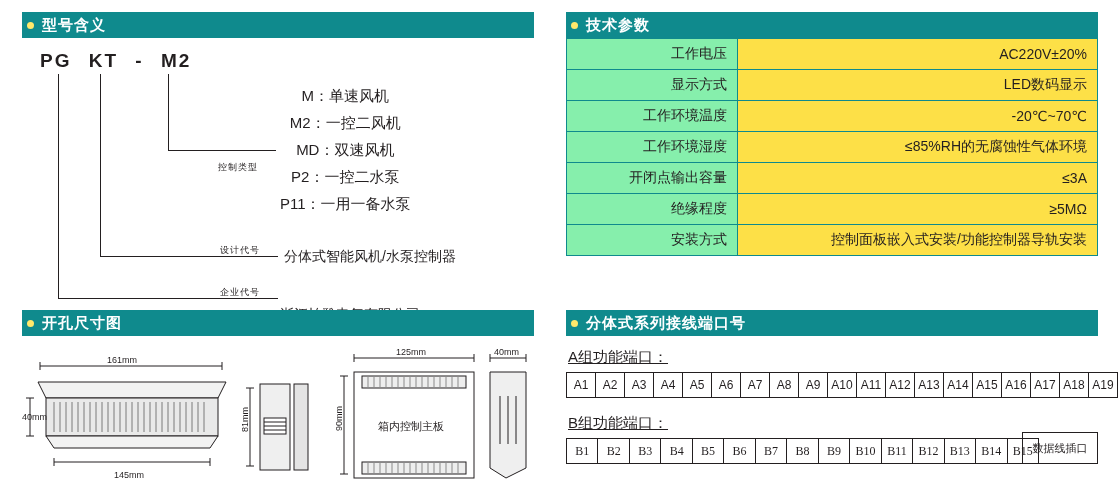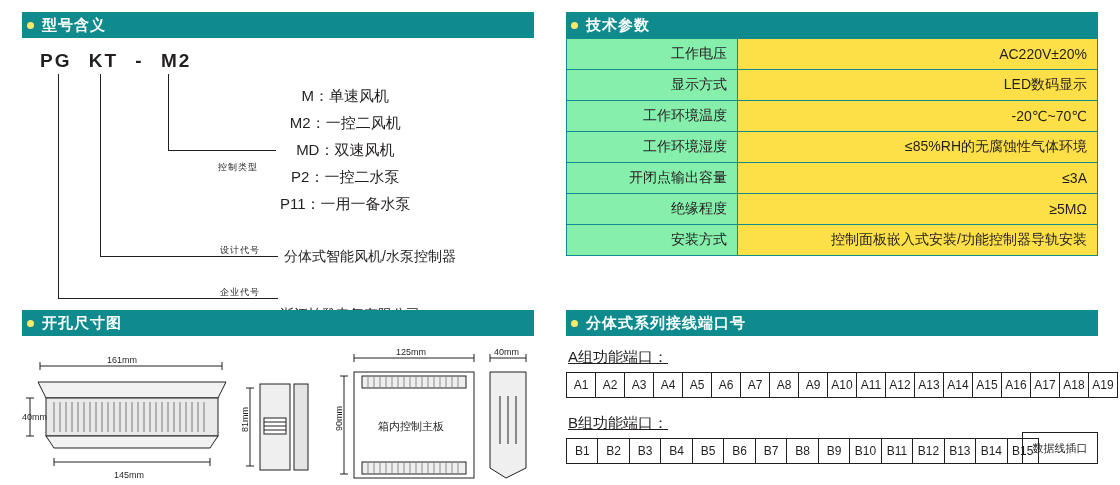--- a/index.html
+++ b/index.html
@@ -74,21 +74,21 @@
     box-sizing:border-box;
     flex:1 1 0;
   }
   .plug{
     border:1px solid #231f20;
     height:30px;width:74px;
     display:flex;align-items:center;justify-content:center;
     font-size:11px;
     position:absolute;right:0;bottom:0;
   }
-  .rowb{position:relative;padding-right:60px;}
+  .rowb{position:relative;padding-right:60px;font-family:Liberation Serif, serif;}
   svg{display:block;}
 </style>
 </head>
 <body>
 
 <div class="panel" id="model-panel">
   <div class="bar">
     <span class="dot"></span>
     <span>型号含义</span>
   </div>

